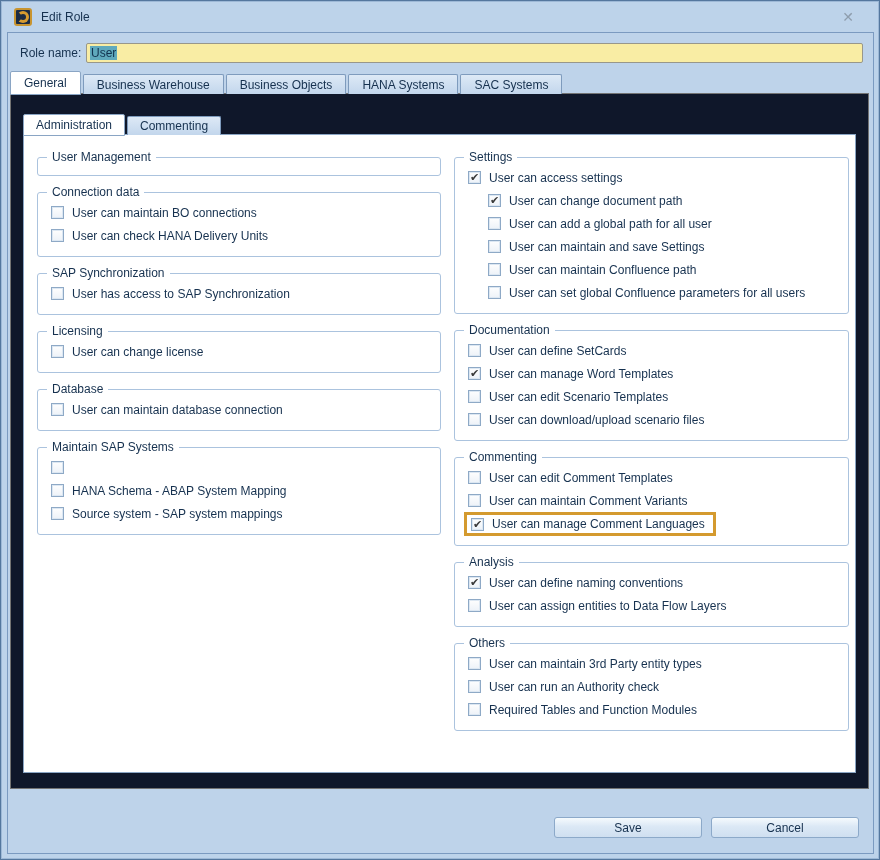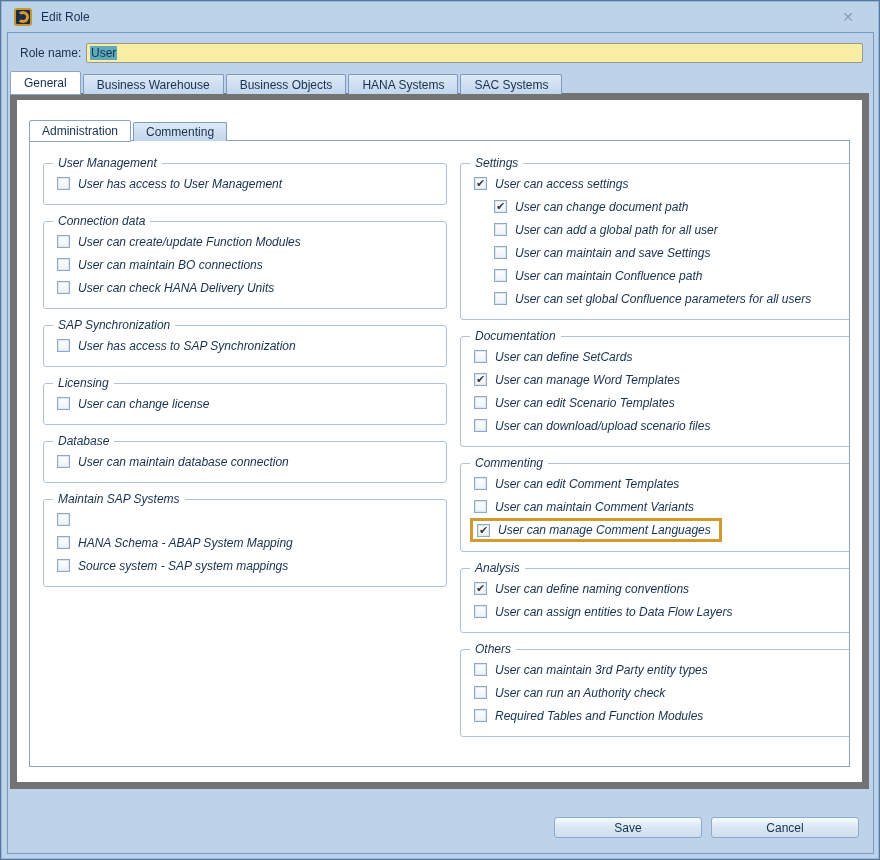--- a/index.html
+++ b/index.html
@@ -69,21 +69,21 @@
     border-radius:2px 2px 0 0; color:#16314f; cursor:default;
     white-space:nowrap;
   }
   .tab.active {
     height:24px; background:#ffffff; margin-bottom:-1px;
     border-bottom:1px solid #ffffff; border-color:#8aa5c4;
   }
   
   .tabpage {
     position:absolute; left:2px; top:60px; right:4px; bottom:64px;
-    background:#ffffff; border:7px solid #737373; z-index:1;
+    background:#0f172a; border:1px solid #737373; z-index:1;
   }
   
   .subtabstrip {
     position:absolute; left:12px; top:19px; height:22px;
     display:flex; align-items:flex-end; z-index:5;
   }
   .subtab {
     height:19px; padding:0 12px; margin-right:2px;
     display:flex; align-items:center;
     background:linear-gradient(180deg,#dde9f6,#c2d6ec);
@@ -93,21 +93,21 @@
   }
   .subtab.active {
     height:22px; background:#ffffff; margin-bottom:-1px;
     border-bottom:1px solid #ffffff; border-color:#8aa5c4;
   }
   .subpanel {
     position:absolute; left:12px; right:12px; top:40px; bottom:15px;
     background:#ffffff; border:1px solid #8aa5c4; z-index:1;
     overflow:hidden;
   }
-  .cols { display:flex; gap:13px; padding:15px 0 0 13px; align-items:flex-start;font-style:italic; }
+  .cols { display:flex; gap:13px; padding:15px 0 0 13px; align-items:flex-start; }
   .col-left  { width:404px; flex:none; }
   .col-right { width:395px; flex:none; }
   
   .group {
     border:1px solid #abc3de; border-radius:3px;
     margin-bottom:9px; padding:2px 6px 9px 6px;
   }
   .group legend { padding:0 5px; margin-left:3px; color:#16314f; }
   .cbrow {
     display:flex; align-items:center; height:23px; padding-left:7px;
@@ -172,31 +172,23 @@
     <div class="tabpage">
       <div class="subtabstrip" id="sub-tabs">
           <div class="subtab active">Administration</div>
           <div class="subtab">Commenting</div>
         </div>
       <div class="subpanel">
         <div class="cols">
           <div class="col-left" id="col-left">
               <fieldset class="group">
                 <legend>User Management</legend>
-                <div class="cbrow">
-                  <span class="cb"></span>
-                  <span class="cb-label">User has access to User Management</span>
-                </div>
               </fieldset>
               <fieldset class="group">
                 <legend>Connection data</legend>
-                <div class="cbrow">
-                  <span class="cb"></span>
-                  <span class="cb-label">User can create/update Function Modules</span>
-                </div>
                 <div class="cbrow">
                   <span class="cb"></span>
                   <span class="cb-label">User can maintain BO connections</span>
                 </div>
                 <div class="cbrow">
                   <span class="cb"></span>
                   <span class="cb-label">User can check HANA Delivery Units</span>
                 </div>
               </fieldset>
               <fieldset class="group">

